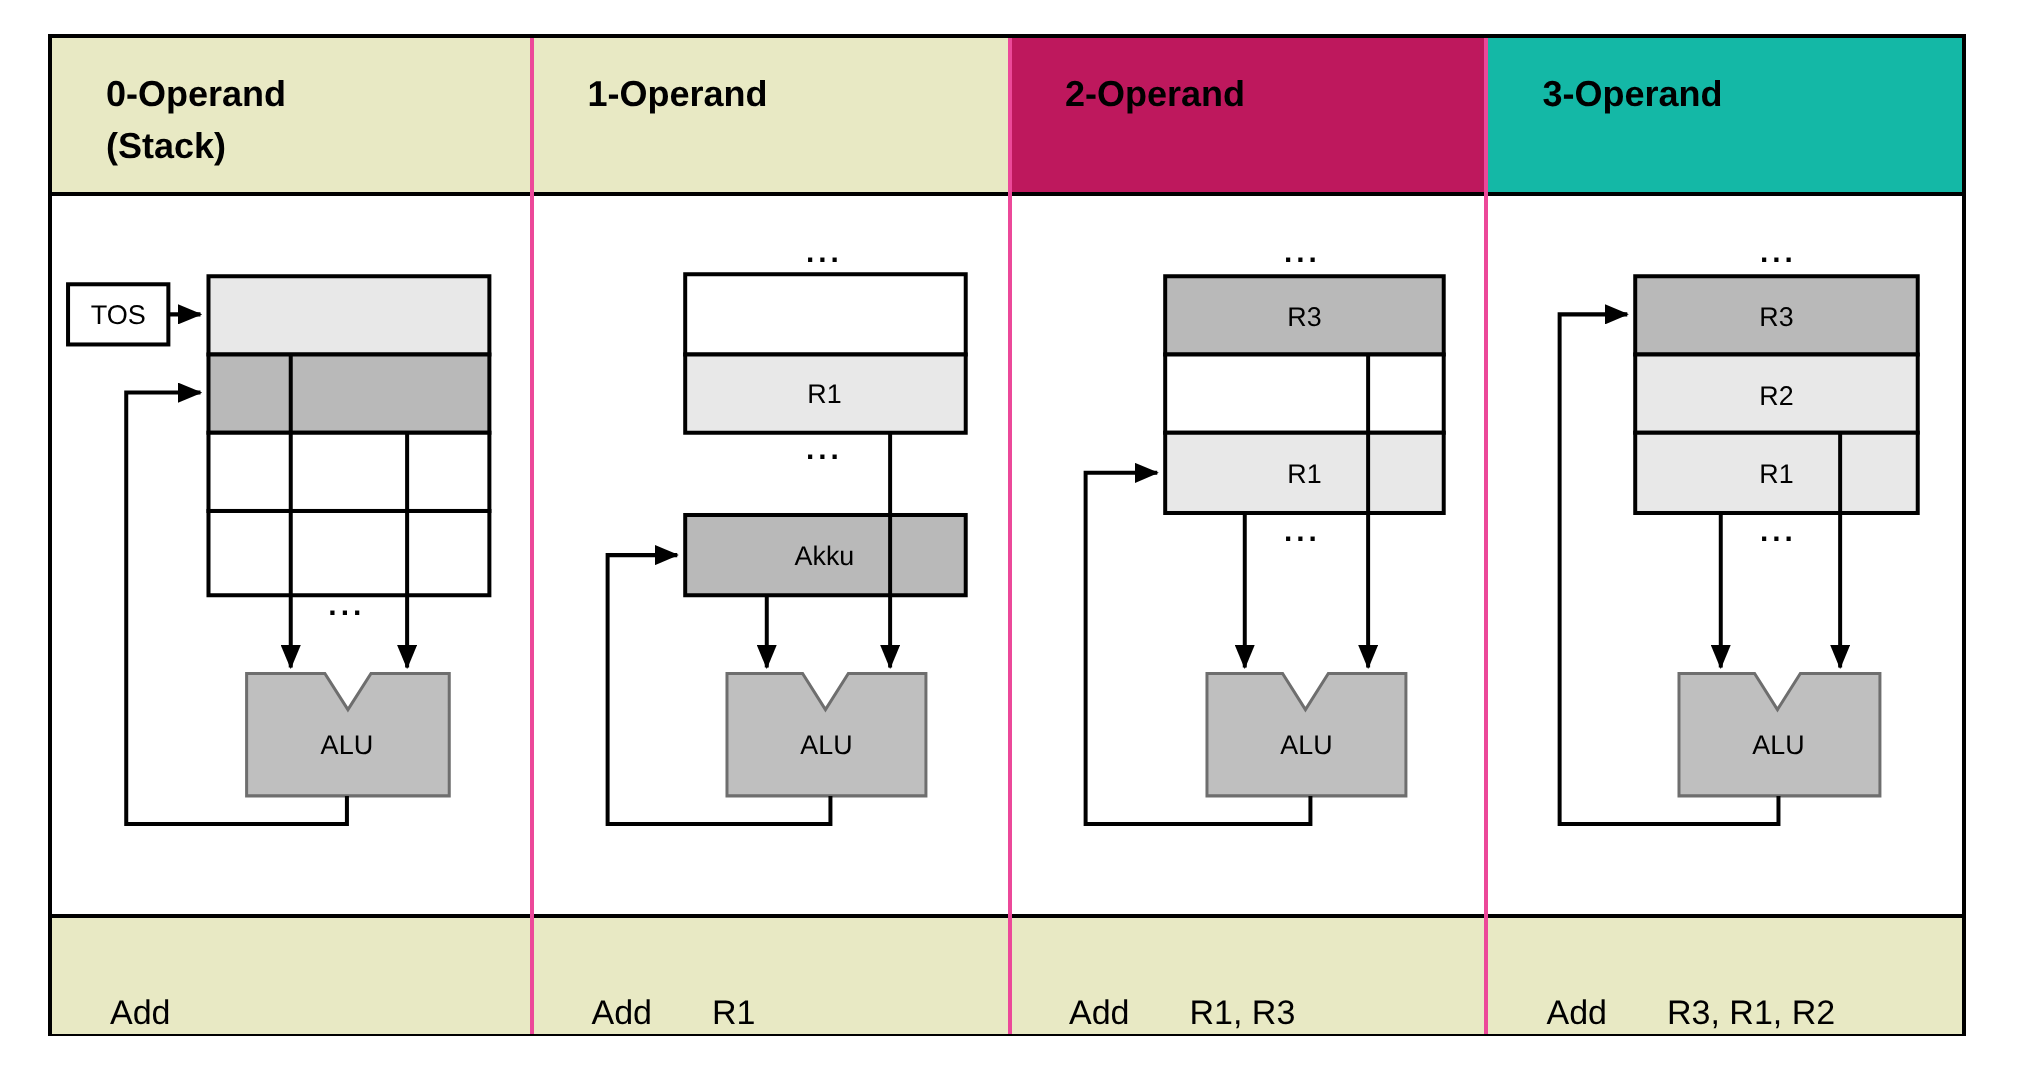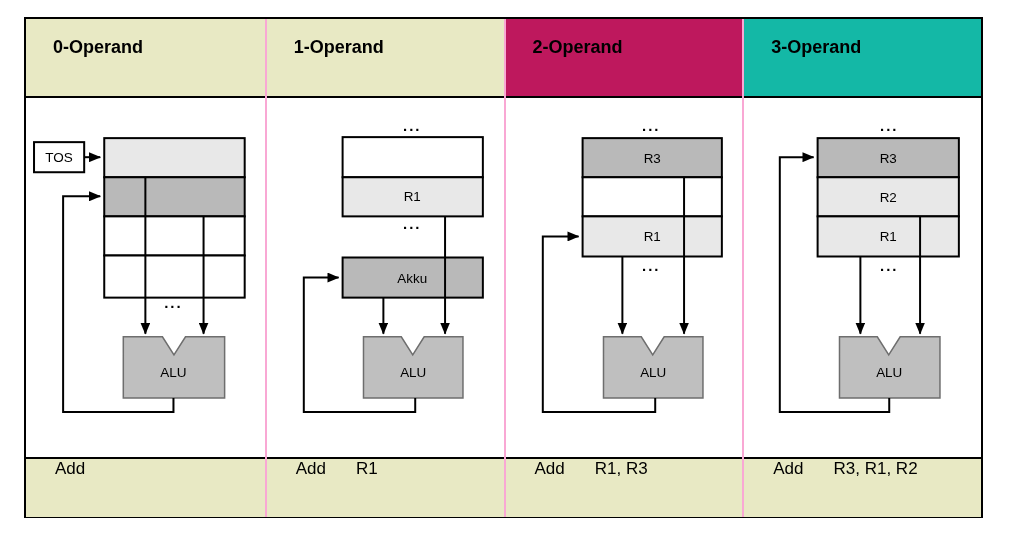--- a/index.html
+++ b/index.html
@@ -3,48 +3,49 @@
 <meta charset="utf-8">
 <style>
   html,body{margin:0;padding:0;background:#ffffff;}
   body{width:1009px;height:541px;position:relative;font-family:"Liberation Sans",sans-serif;}
   .iset-table{
     position:absolute;left:24px;top:17px;width:959px;height:501px;
     border:2px solid #000;box-sizing:border-box;
     display:grid;grid-template-columns:1fr 1fr 1fr 1fr;background:#fff;
   }
   .col{display:flex;flex-direction:column;box-sizing:border-box;}
-  .col + .col{border-left:2px solid #f9a8d4;}
+  .col + .col{border-left:2px solid #ec4899;}
   .col-header{
     height:79px;box-sizing:border-box;border-bottom:2px solid #000;
     background:var(--band);padding:15px 8px 18px 27px;
     font-size:18px;font-weight:bold;line-height:26px;color:#000;
   }
   .col-body{flex:1;position:relative;background:#fff;overflow:hidden;}
   .col-body svg{display:block;width:100%;height:100%;}
   .col-footer{
     height:60px;box-sizing:border-box;border-top:2px solid #000;
-    background:var(--band);display:flex;align-items:flex-start;
+    background:var(--band);display:flex;align-items:flex-end;
     padding-left:29px;font-size:17px;color:#000;
   }
   .operands{margin-left:30px;white-space:pre;}
   text{font-family:"Liberation Sans",sans-serif;fill:#000;}
   .lbl{font-size:13.5px;}
   .dots{font-size:15px;font-weight:bold;letter-spacing:2px;}
   .wire{stroke:#000;stroke-width:2;fill:none;}
   .boxline{stroke:#000;stroke-width:2;}
 </style>
 </head>
 <body>
 
 <div class="iset-table">
 
   <div class="col">
     <div class="col-header" style="background: rgb(232, 233, 196);">
       <div>0-Operand</div>
+      <div>(Stack)</div>
     </div>
     <div class="col-body">
       <svg viewBox="0 0 238 358" preserveAspectRatio="none">
         <defs>
           <marker id="arr1" markerWidth="6" markerHeight="5" refX="5.6" refY="2.5" orient="auto">
             <path d="M0,0 L6,2.5 L0,5 Z" fill="#000"></path>
           </marker>
         </defs>
         <g>
           <rect class="boxline" x="78" y="40" width="140" height="39" fill="#e8e8e8"></rect>

